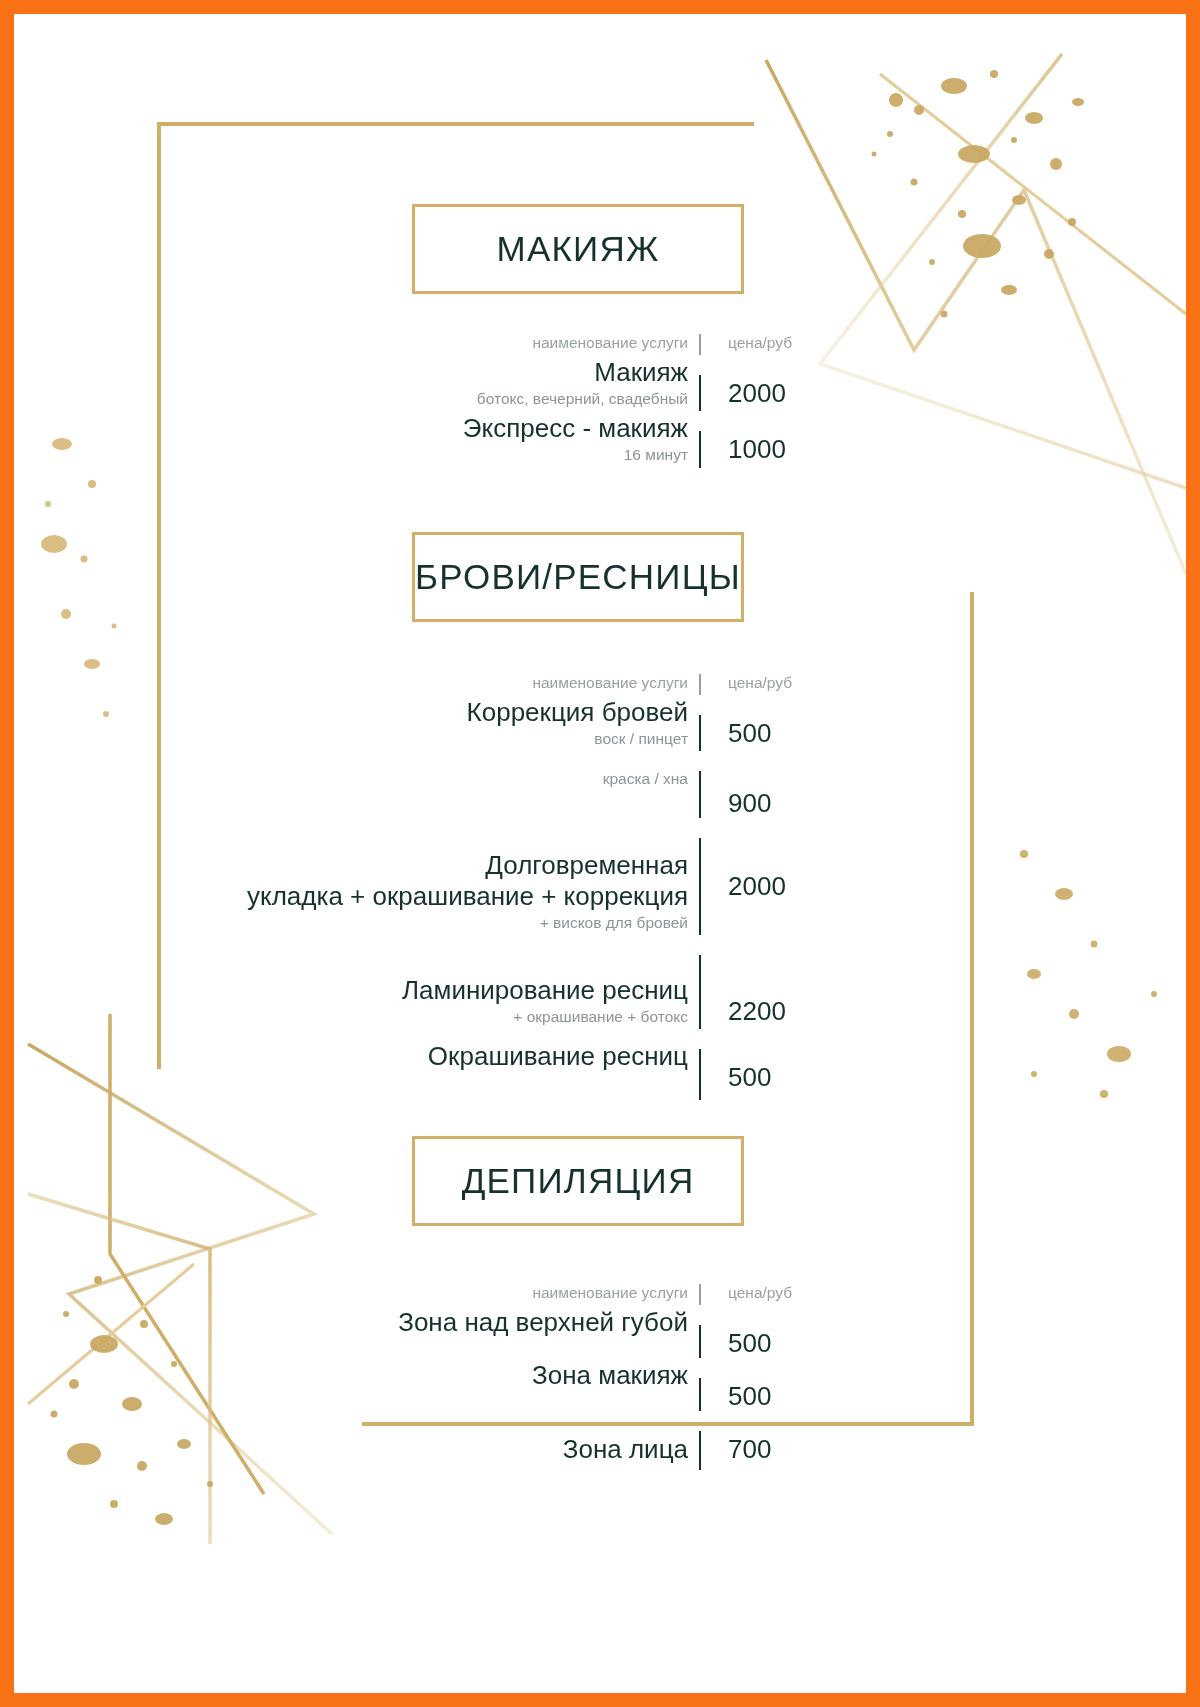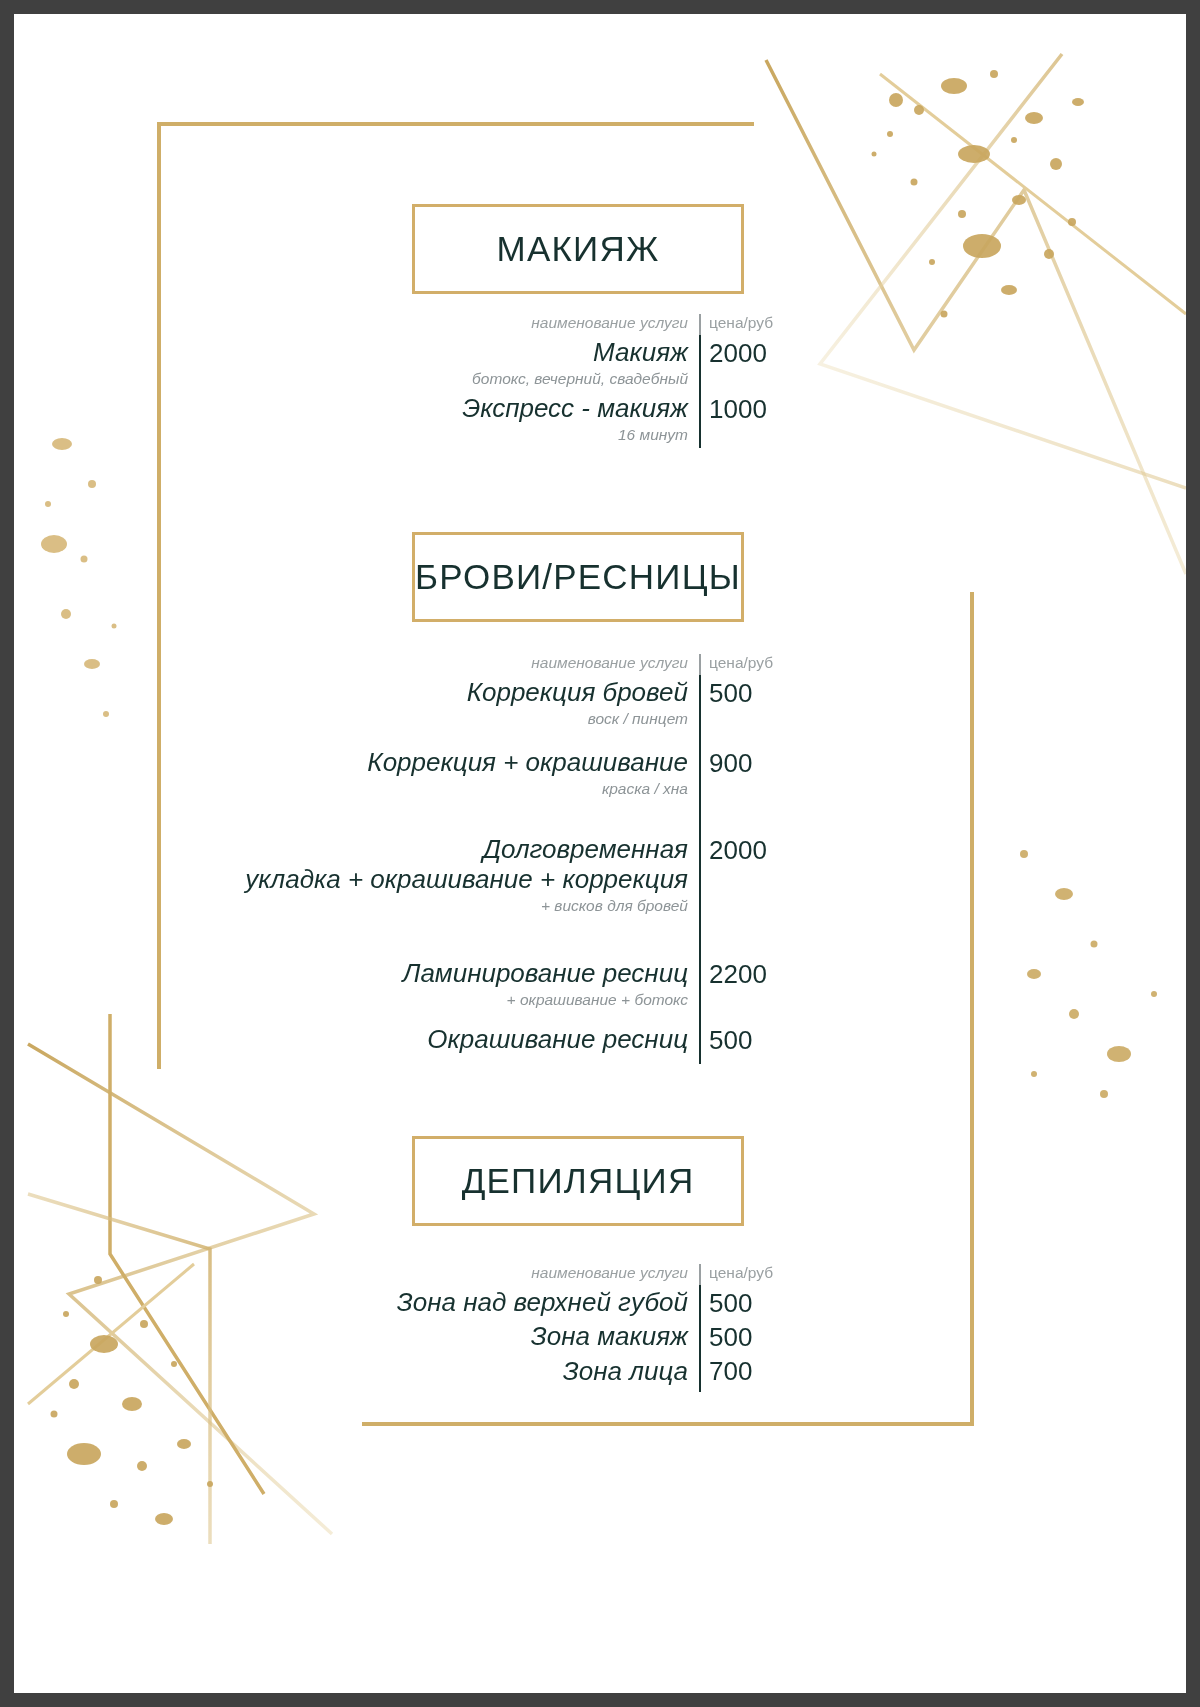--- a/index.html
+++ b/index.html
@@ -1,20 +1,20 @@
 <!DOCTYPE html>
 <html><head>
 <meta charset="utf-8">
 <style>
   html,body{margin:0;padding:0;background:#c9c9c9;}
   body{font-family:"Liberation Sans",sans-serif;}
   .page{
     position:relative;
     width:1200px;height:1707px;
-    background:#404040;
+    background:#f97316;
     overflow:hidden;
     margin:0 auto;
   }
   .sheet{
     position:absolute;
     left:14px;top:14px;
     width:1172px;height:1679px;
     background:#fff;
     overflow:hidden;
   }
@@ -56,28 +56,28 @@
   .thead{
     display:flex;
     align-items:flex-end;
     justify-content:flex-start;
   }
   .col-name{
     width:545px;
     text-align:right;
     padding-right:11px;
     box-sizing:border-box;
-    font-style:italic;
   }
   .col-price{
     width:130px;
     text-align:left;
-    padding-left:8px;
+    padding-left:27px;
     box-sizing:border-box;
     border-left:2px solid #17312f;
+    margin-top:20px;
   }
   .thead .col-name,.thead .col-price{
     font-size:15.5px;
     color:#9aa0a2;
     padding-bottom:3px;
   }
   .thead .col-price{border-left:2px solid #9aa0a2;}
   .row{
     display:flex;
     align-items:stretch;
@@ -249,21 +249,20 @@
           </div>
           <div class="row">
             <div class="col-name">
               <div class="svc">Коррекция бровей</div>
               <div class="sub">воск / пинцет</div>
             </div>
             <div class="col-price"><span class="price">500</span></div>
           </div>
           <div class="row">
             <div class="col-name" style="padding-top:16px;">
-              <div class="svc">Коррекция + окрашивание</div>
               <div class="sub">краска / хна</div>
             </div>
             <div class="col-price" style="padding-top:17px;"><span class="price">900</span></div>
           </div>
           <div class="row">
             <div class="col-name" style="padding-top:32px;">
               <div class="svc" style="white-space:pre-line;">Долговременная
 укладка + окрашивание + коррекция</div>
               <div class="sub">+ висков для бровей</div>
             </div>

